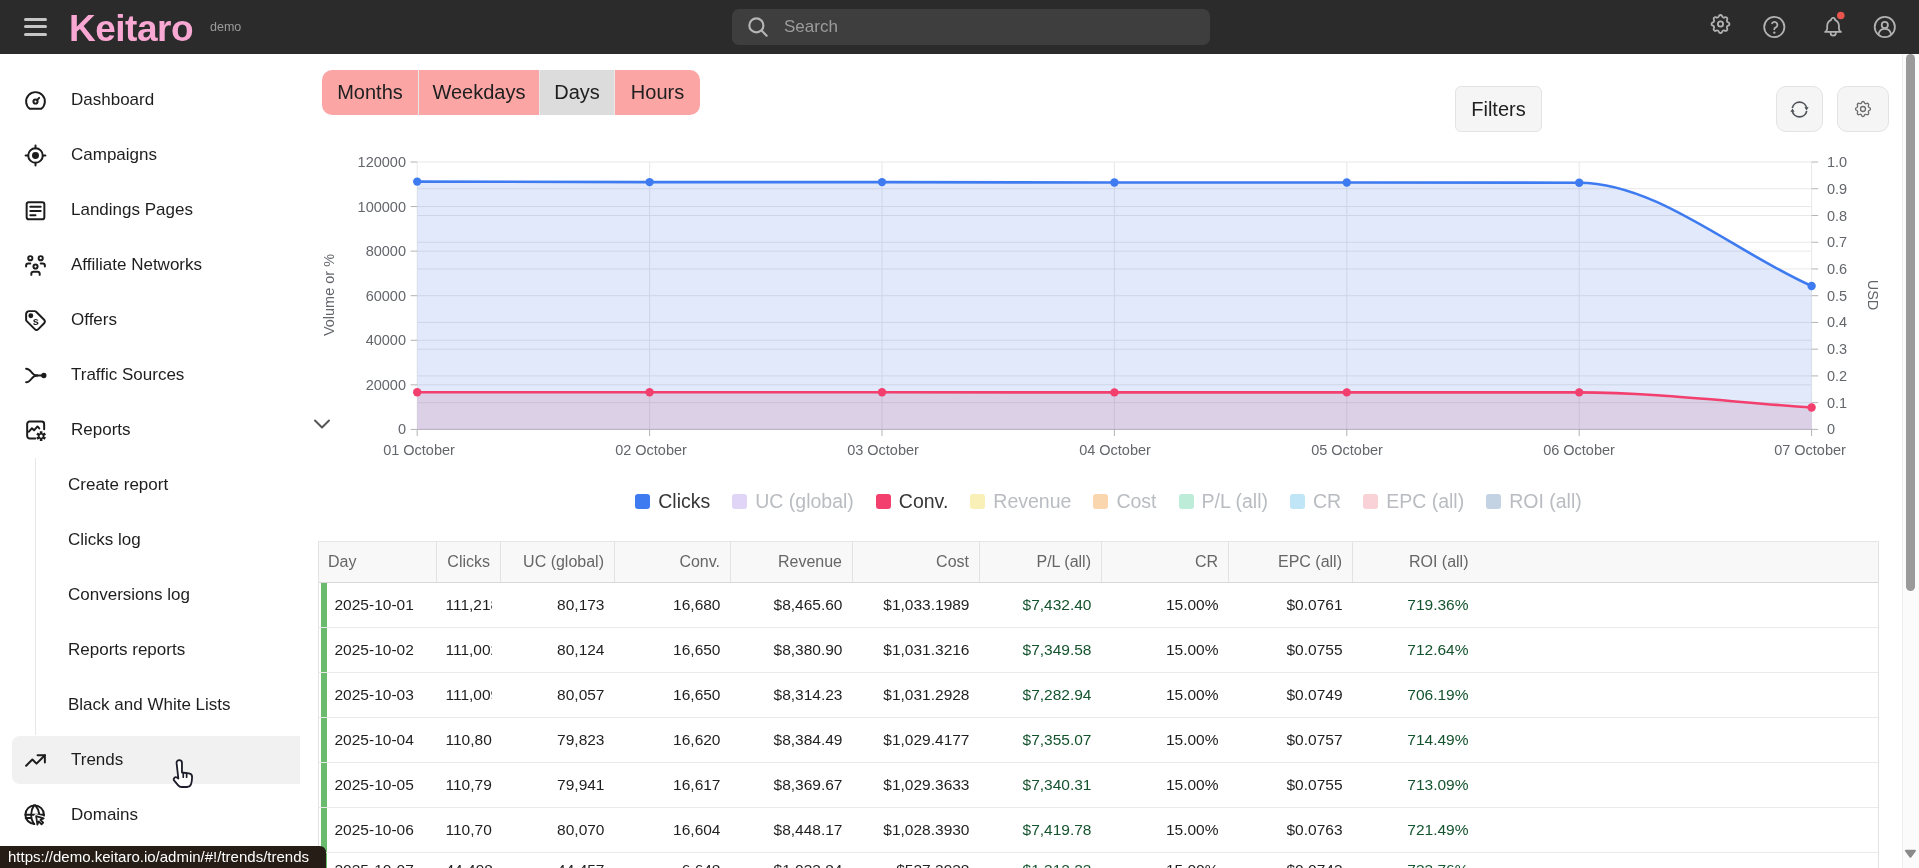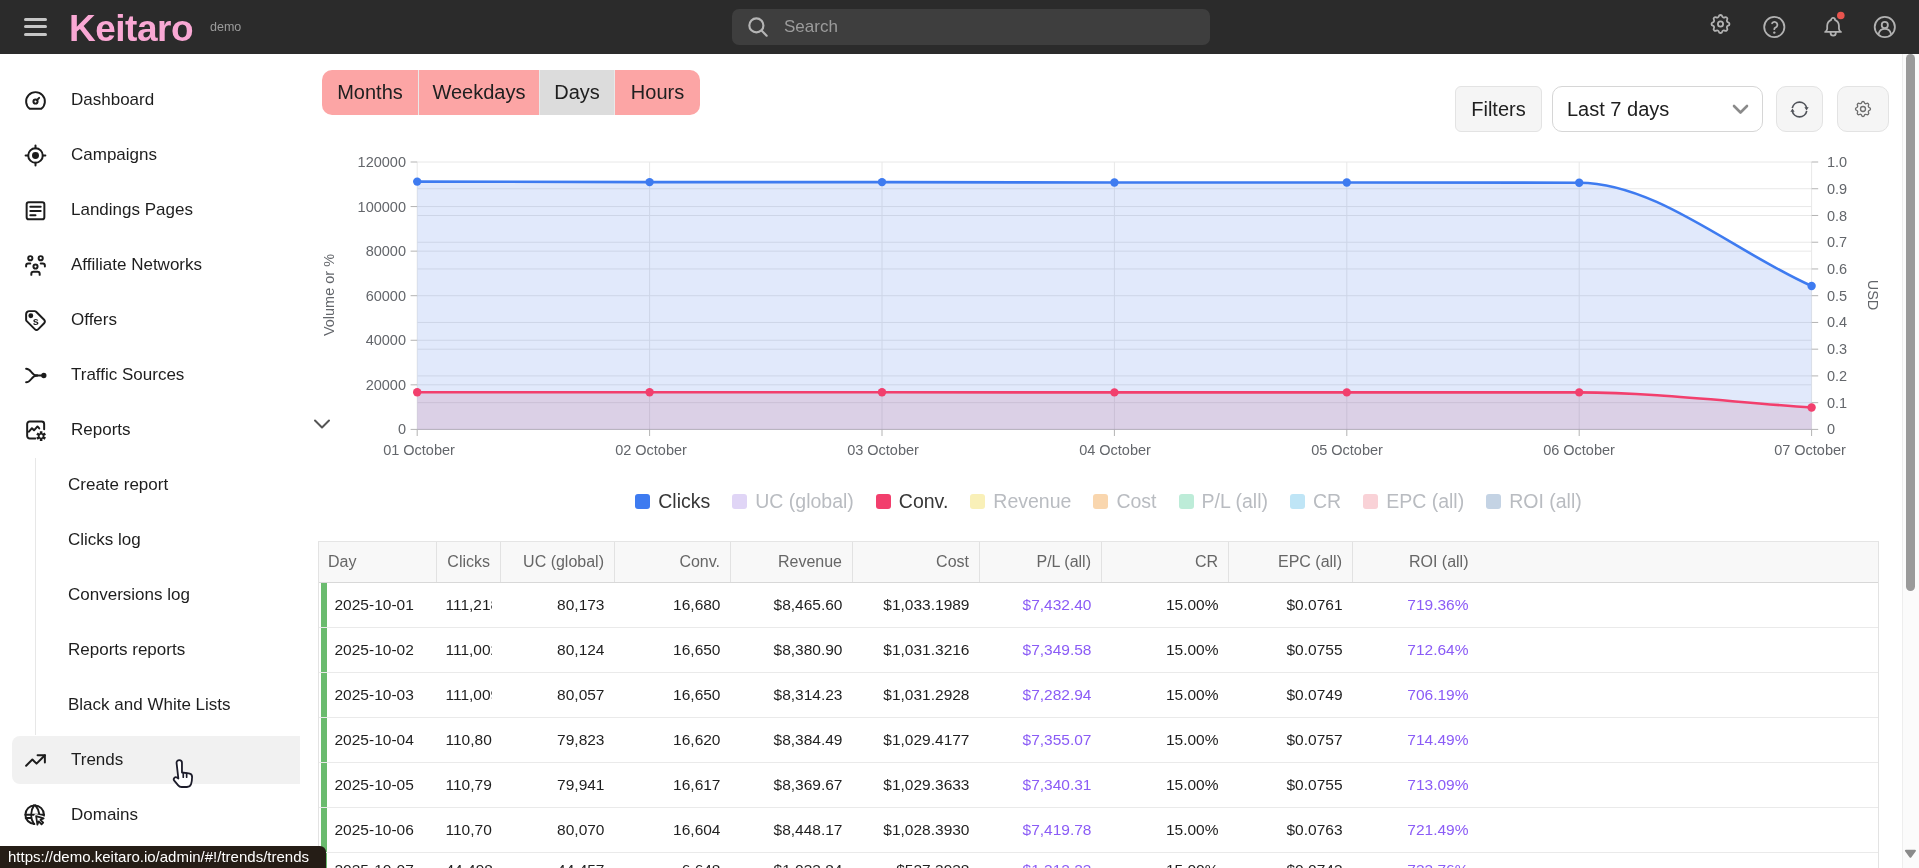--- a/index.html
+++ b/index.html
@@ -34,21 +34,21 @@
 #tblwrap{position:absolute;left:18px;top:487px;width:1561px;height:327px;overflow:hidden;border-top:1px solid #e5e5e5;border-left:1px solid #e3e3e3;border-right:1px solid #e3e3e3}
 table{border-collapse:collapse;table-layout:fixed;width:1559px;font-size:15.5px;color:#1f1f1f}
 th{height:40px;background:#f8f8f8;font-weight:400;font-size:16px;color:#666;text-align:right;padding:0 10px;border-bottom:1px solid #d8d8d8;border-right:1px solid #e2e2e2;white-space:nowrap;overflow:hidden}
 th.l{text-align:left;padding-left:9px}
 th.nb,th:last-child{border-right:none}
 td .clip{overflow:hidden;white-space:nowrap}
 td:nth-child(2){padding:0 9px}
 .lastr td{height:36px}
 td{height:45px;text-align:right;padding:0 10px;border-bottom:1px solid #eaeaea;white-space:nowrap;overflow:hidden}
 td.day{text-align:left;padding-left:15.5px;background:linear-gradient(90deg,#fff 0,#fff 2.5px,#6abb6e 2.5px,#6abb6e 8px,#fff 8px)}
-.g{color:#8b5cf6}
+.g{color:#14532d}
 #tt{position:absolute;left:0;top:845.5px;width:326px;height:22.5px;background:#251d16;color:#fff;font-size:15px;line-height:22px;padding-left:8px;border-top-right-radius:6px;z-index:9}
 #sb{position:absolute;right:0;top:54px;width:17px;height:814px;background:#fbfbfb;border-left:1px solid #eee;z-index:8}
 #sb .th{position:absolute;left:3px;top:0;width:9px;height:537px;background:#9a9a9a;border-radius:4.5px}
 #cursor{position:absolute;left:169px;top:758px;z-index:10}
 </style></head><body>
 <div id="hdr">
  <div class="ham">
       <i></i>
       <i></i>
       <i></i>
@@ -190,23 +190,20 @@
  <div class="subline"></div>
 </div>
 <div id="main">
  <div class="tabs">
       <div class="tab" style="width:97px">Months</div>
       <div class="tab" style="width:121px">Weekdays</div>
       <div class="tab sel" style="width:75px">Days</div>
       <div class="tab" style="width:85px">Hours</div>
     </div>
  <div class="fbtn">Filters</div>
- <div class="sel7">Last 7 days<svg width="17" height="11" viewBox="0 0 17 11" fill="none" stroke="#8a8a8a" stroke-width="2.6" stroke-linecap="round" stroke-linejoin="round">
-        <path d="M2 2l6.5 6.5L15 2"></path>
-      </svg></div>
  <div class="ibtn" style="left:1476px;width:47px">
       <svg width="25" height="25" viewBox="0 0 24 24" fill="none" stroke="#50535a" stroke-width="1.6">
         <path d="M5.05 10.6a7.1 7.1 0 0 1 13.9 0"></path>
         <path d="M18.95 13.4a7.1 7.1 0 0 1 -13.9 0"></path>
         <path d="M16.7 9.9h4.1l-2.05 3.1z" fill="#50535a" stroke="none"></path>
         <path d="M7.3 14.1h-4.1l2.05 -3.1z" fill="#50535a" stroke="none"></path>
       </svg>
     </div>
  <div class="ibtn" style="left:1537px;width:52px">
       <svg width="20" height="20" viewBox="0 0 24 24" fill="none" stroke="#6e6e6e" stroke-width="1.6" stroke-linecap="round" stroke-linejoin="round">

